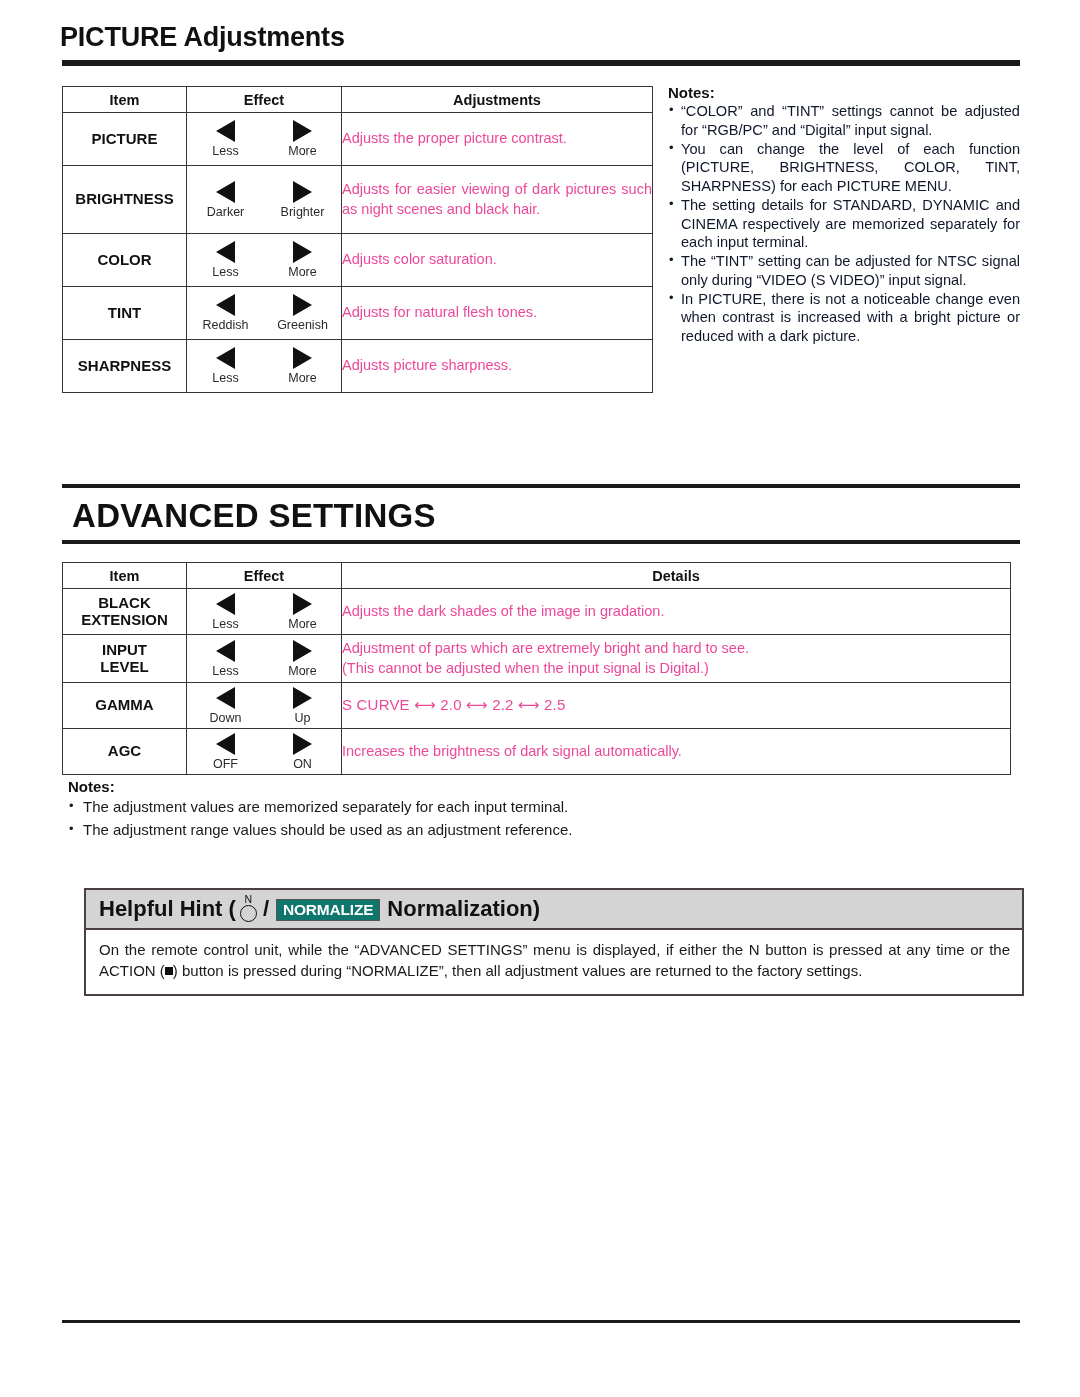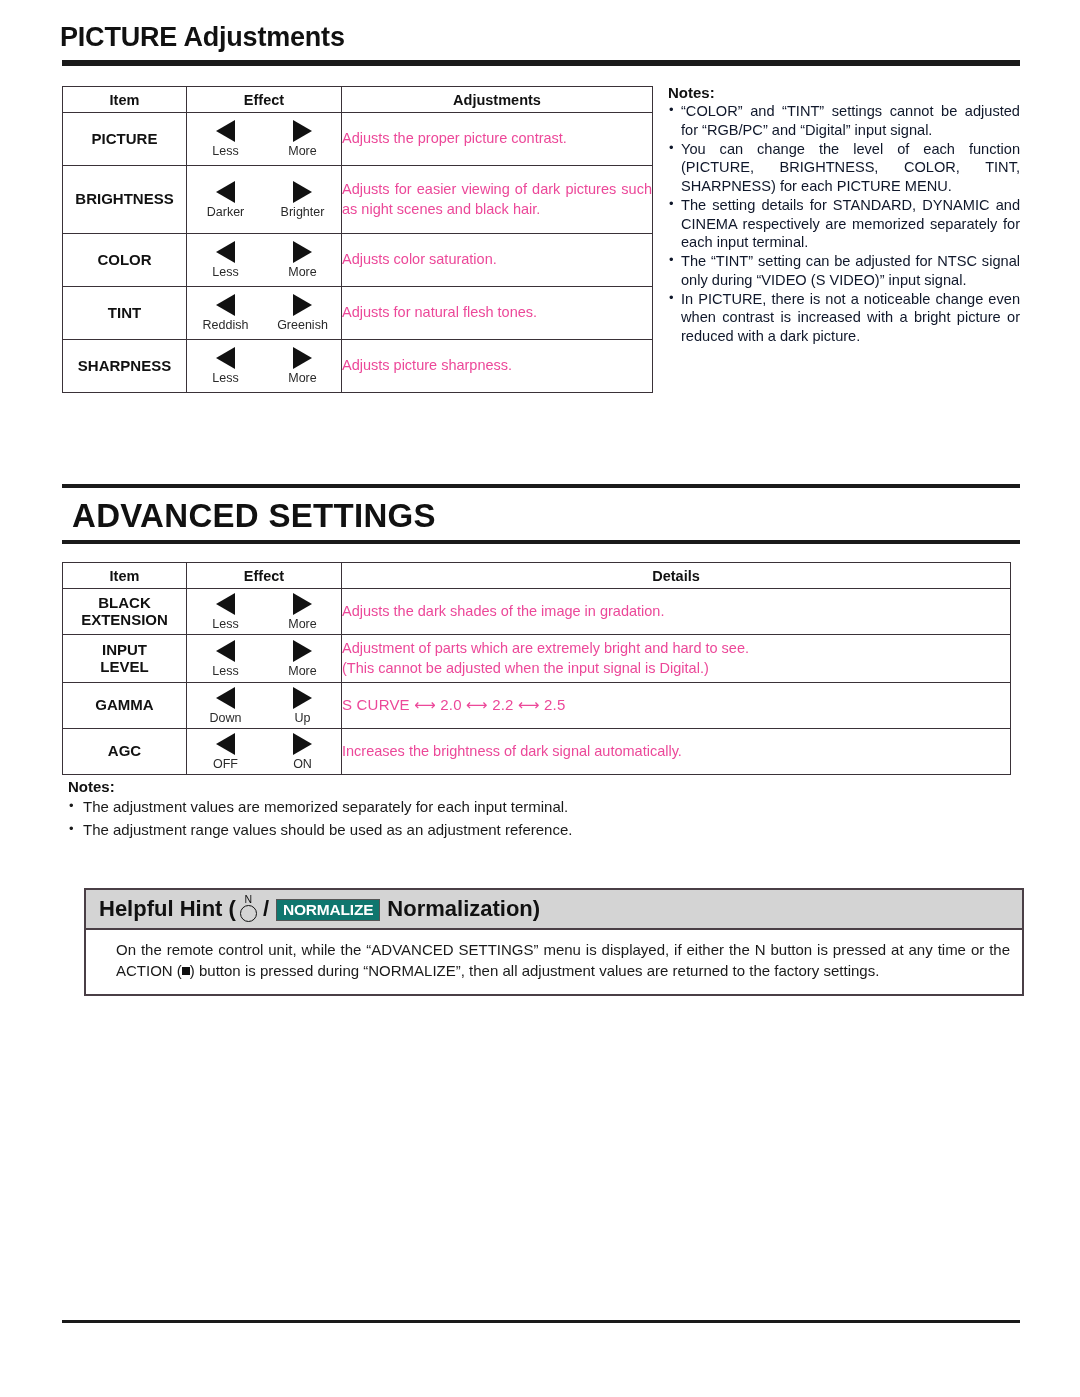--- a/index.html
+++ b/index.html
@@ -225,21 +225,21 @@
     font-weight: bold;
     letter-spacing: -0.2px;
     padding: 2px 6px 3px 6px;
     margin: 0 7px 0 2px;
     line-height: 1;
     border: 1px solid #555;
     position: relative;
     top: 1px;
   }
   .hint-body {
-    padding: 9px 12px 12px 30px;
+    padding: 9px 12px 12px 13px;
     font-size: 15px;
     line-height: 1.42;
     text-align: justify;
     text-align-last: left;
     color: #1a1a1a;
   }
   .action-sq {
     display: inline-block;
     width: 8px; height: 8px;
     background: #111;

